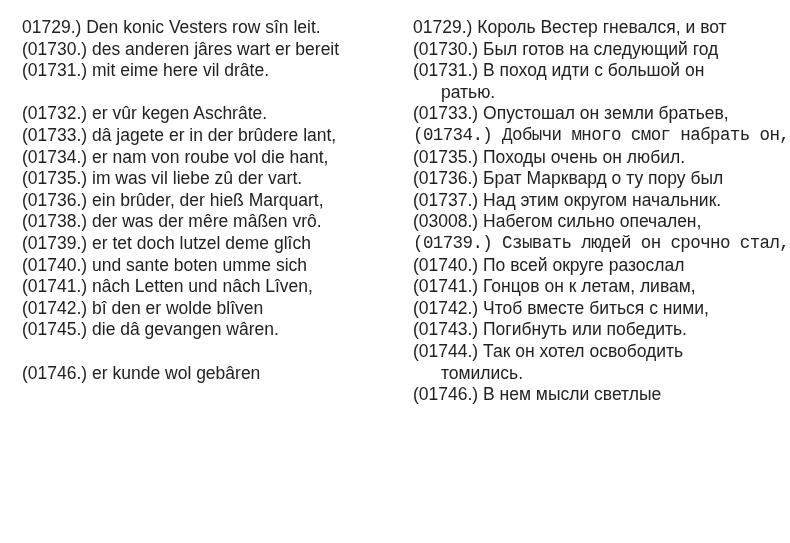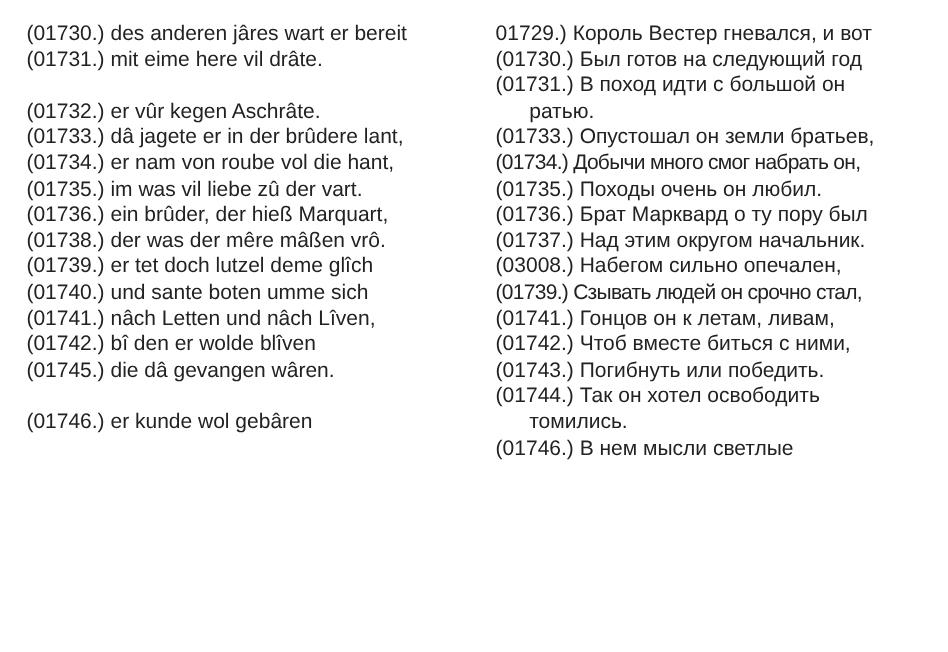--- a/index.html
+++ b/index.html
@@ -20,26 +20,27 @@
       top: 17px;
       font-size: 17.5px;
       line-height: 21.6px;
       white-space: nowrap;
     }
     .col-left { left: 22px; width: 380px; }
     .col-right { left: 413px; width: 370px; }
     .line { height: 21.6px; }
     .line.cont { padding-left: 28px; }
     .line.blank { height: 21.6px; }
-    .narrow { letter-spacing: -0.6px; }
+    .narrow { letter-spacing: -0.6px; font-family: Liberation Mono, monospace; }
   </style>
 </head>
 <body>
 
 <div class="column col-left">
+  <div class="line">01729.) Den konic Vesters row sîn leit.</div>
   <div class="line">(01730.) des anderen jâres wart er bereit</div>
   <div class="line">(01731.) mit eime here vil drâte.</div>
   <div class="line blank"></div>
   <div class="line">(01732.) er vûr kegen Aschrâte.</div>
   <div class="line">(01733.) dâ jagete er in der brûdere lant,</div>
   <div class="line">(01734.) er nam von roube vol die hant,</div>
   <div class="line">(01735.) im was vil liebe zû der vart.</div>
   <div class="line">(01736.) ein brûder, der hieß Marquart,</div>
   <div class="line">(01738.) der was der mêre mâßen vrô.</div>
   <div class="line">(01739.) er tet doch lutzel deme glîch</div>
@@ -56,19 +57,20 @@
   <div class="line">(01730.) Был готов на следующий год</div>
   <div class="line">(01731.) В поход идти с большой он</div>
   <div class="line cont">ратью.</div>
   <div class="line">(01733.) Опустошал он земли братьев,</div>
   <div class="line narrow">(01734.) Добычи много смог набрать он,</div>
   <div class="line">(01735.) Походы очень он любил.</div>
   <div class="line">(01736.) Брат Марквард о ту пору был</div>
   <div class="line">(01737.) Над этим округом начальник.</div>
   <div class="line">(03008.) Набегом сильно опечален,</div>
   <div class="line narrow">(01739.) Сзывать людей он срочно стал,</div>
+  <div class="line">(01740.) По всей округе разослал</div>
   <div class="line">(01741.) Гонцов он к летам, ливам,</div>
   <div class="line">(01742.) Чтоб вместе биться с ними,</div>
   <div class="line">(01743.) Погибнуть или победить.</div>
   <div class="line">(01744.) Так он хотел освободить</div>
   <div class="line cont">томились.</div>
   <div class="line">(01746.) В нем мысли светлые</div>
 </div>
 
 </body></html>

